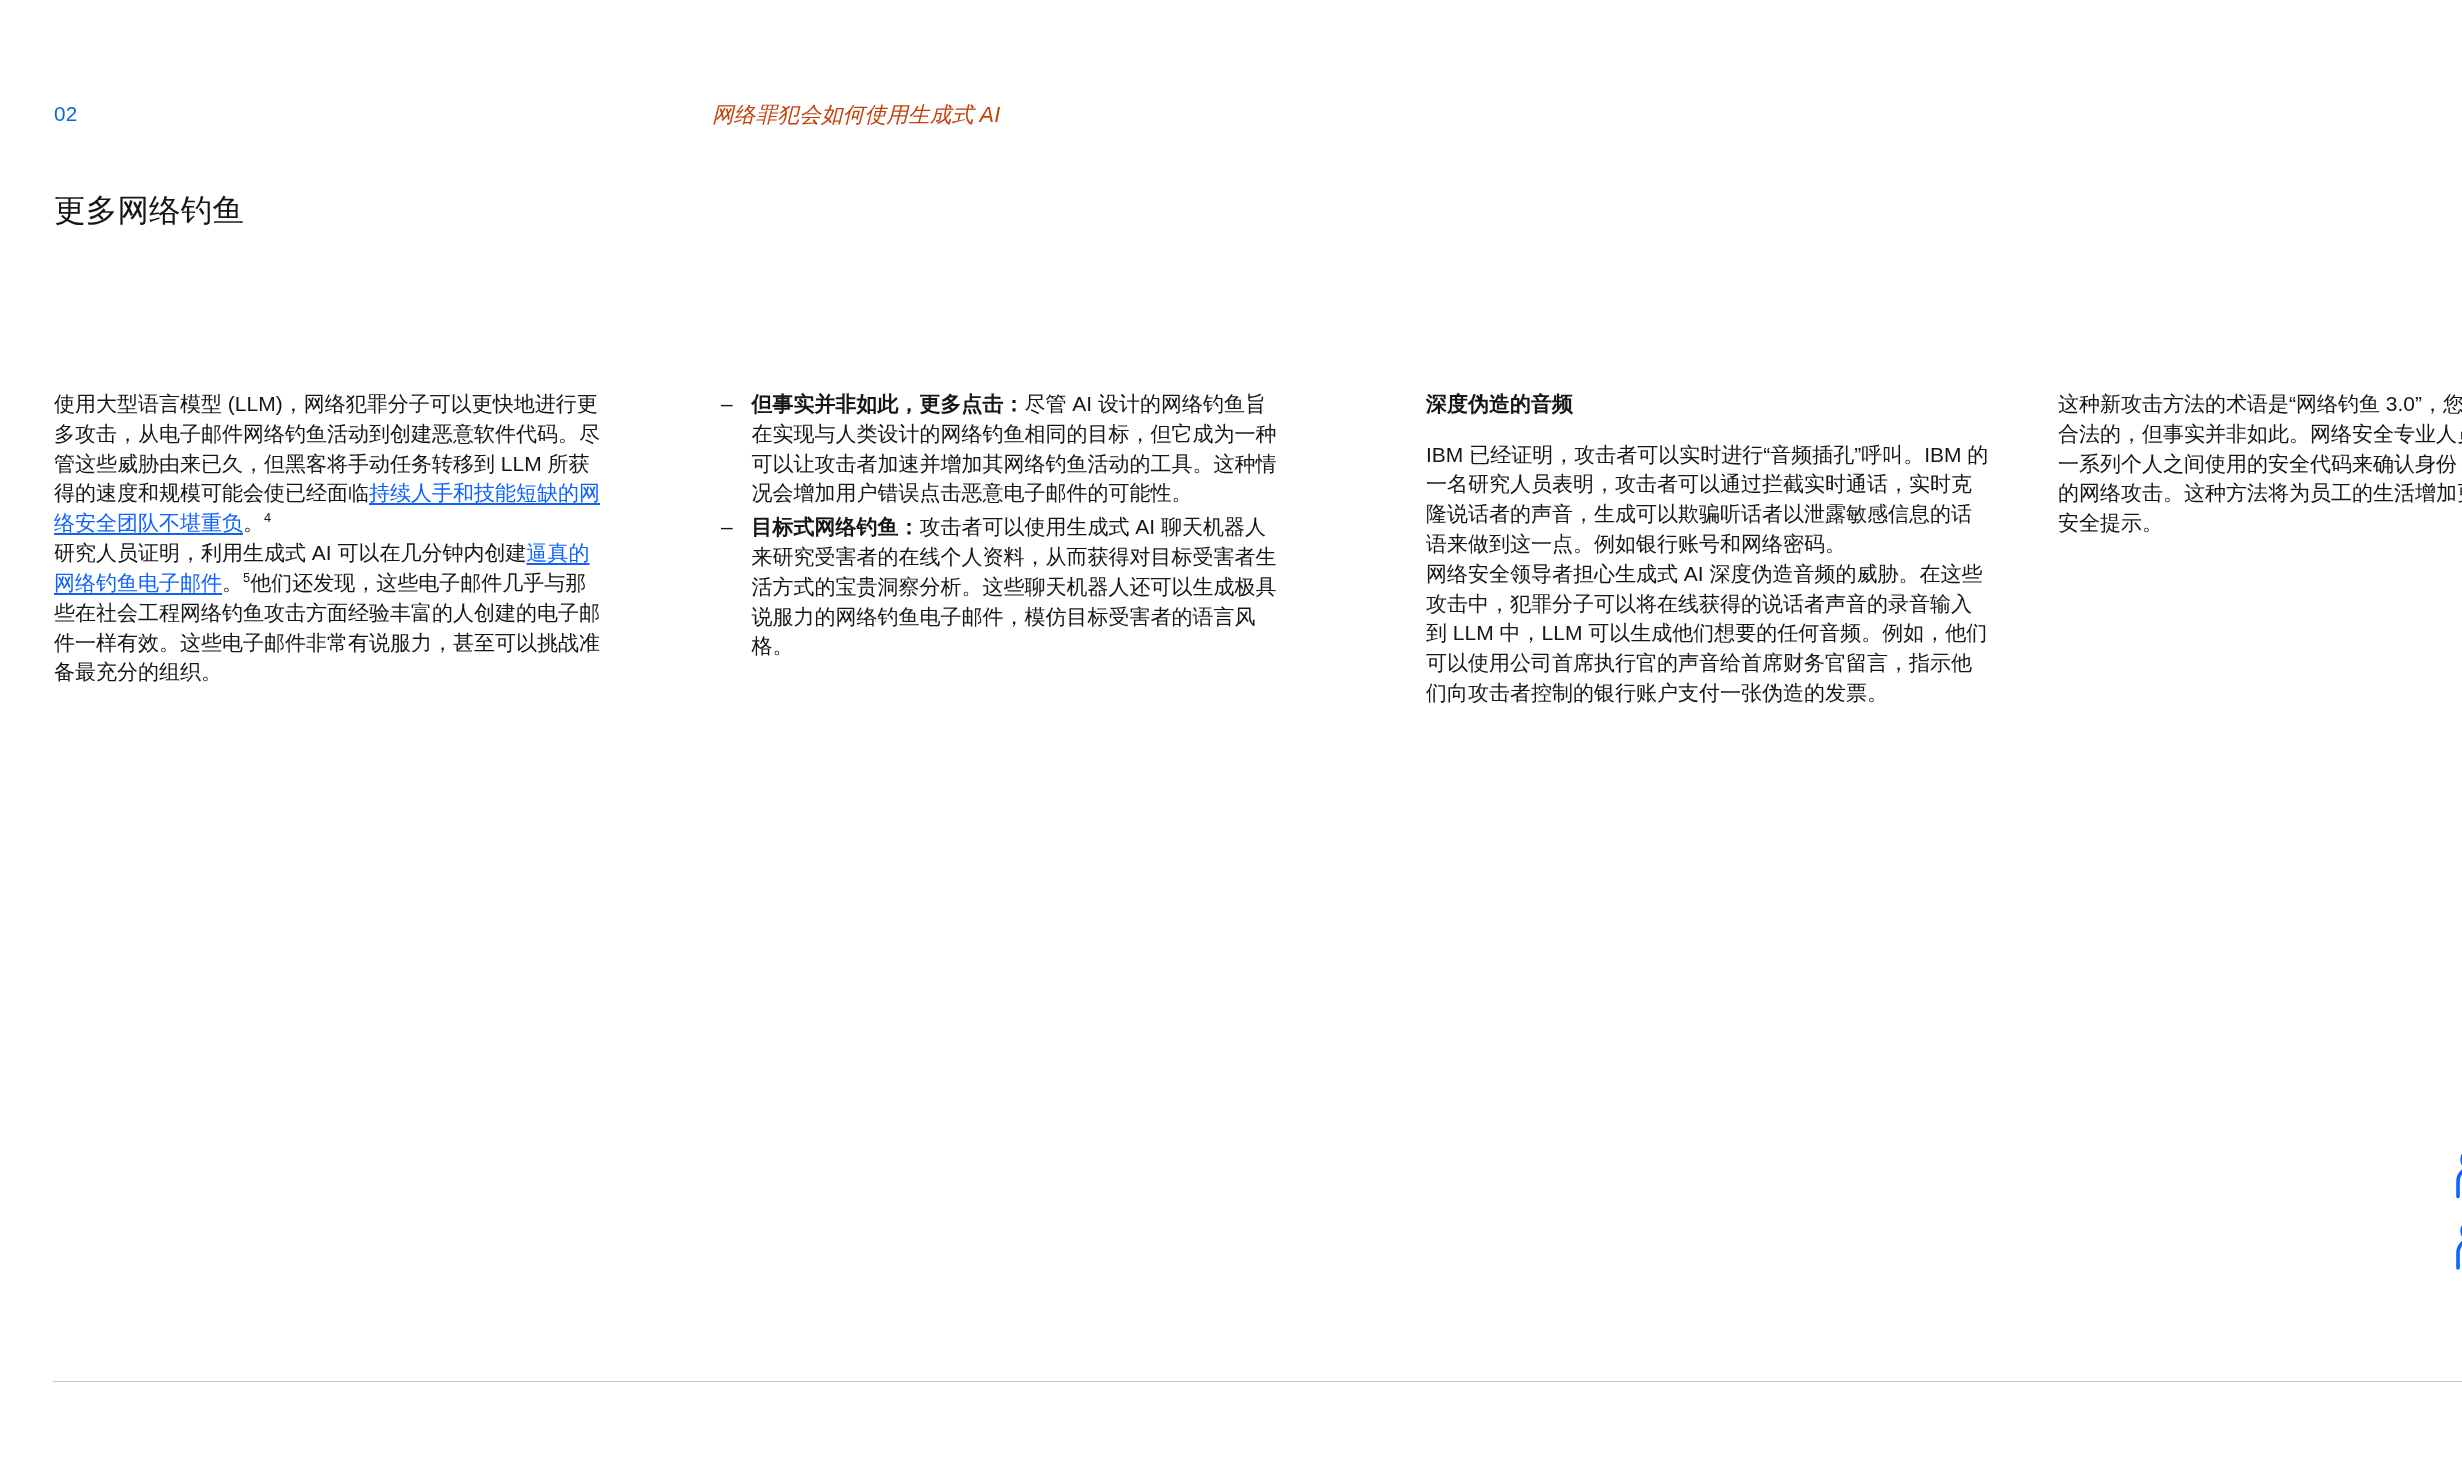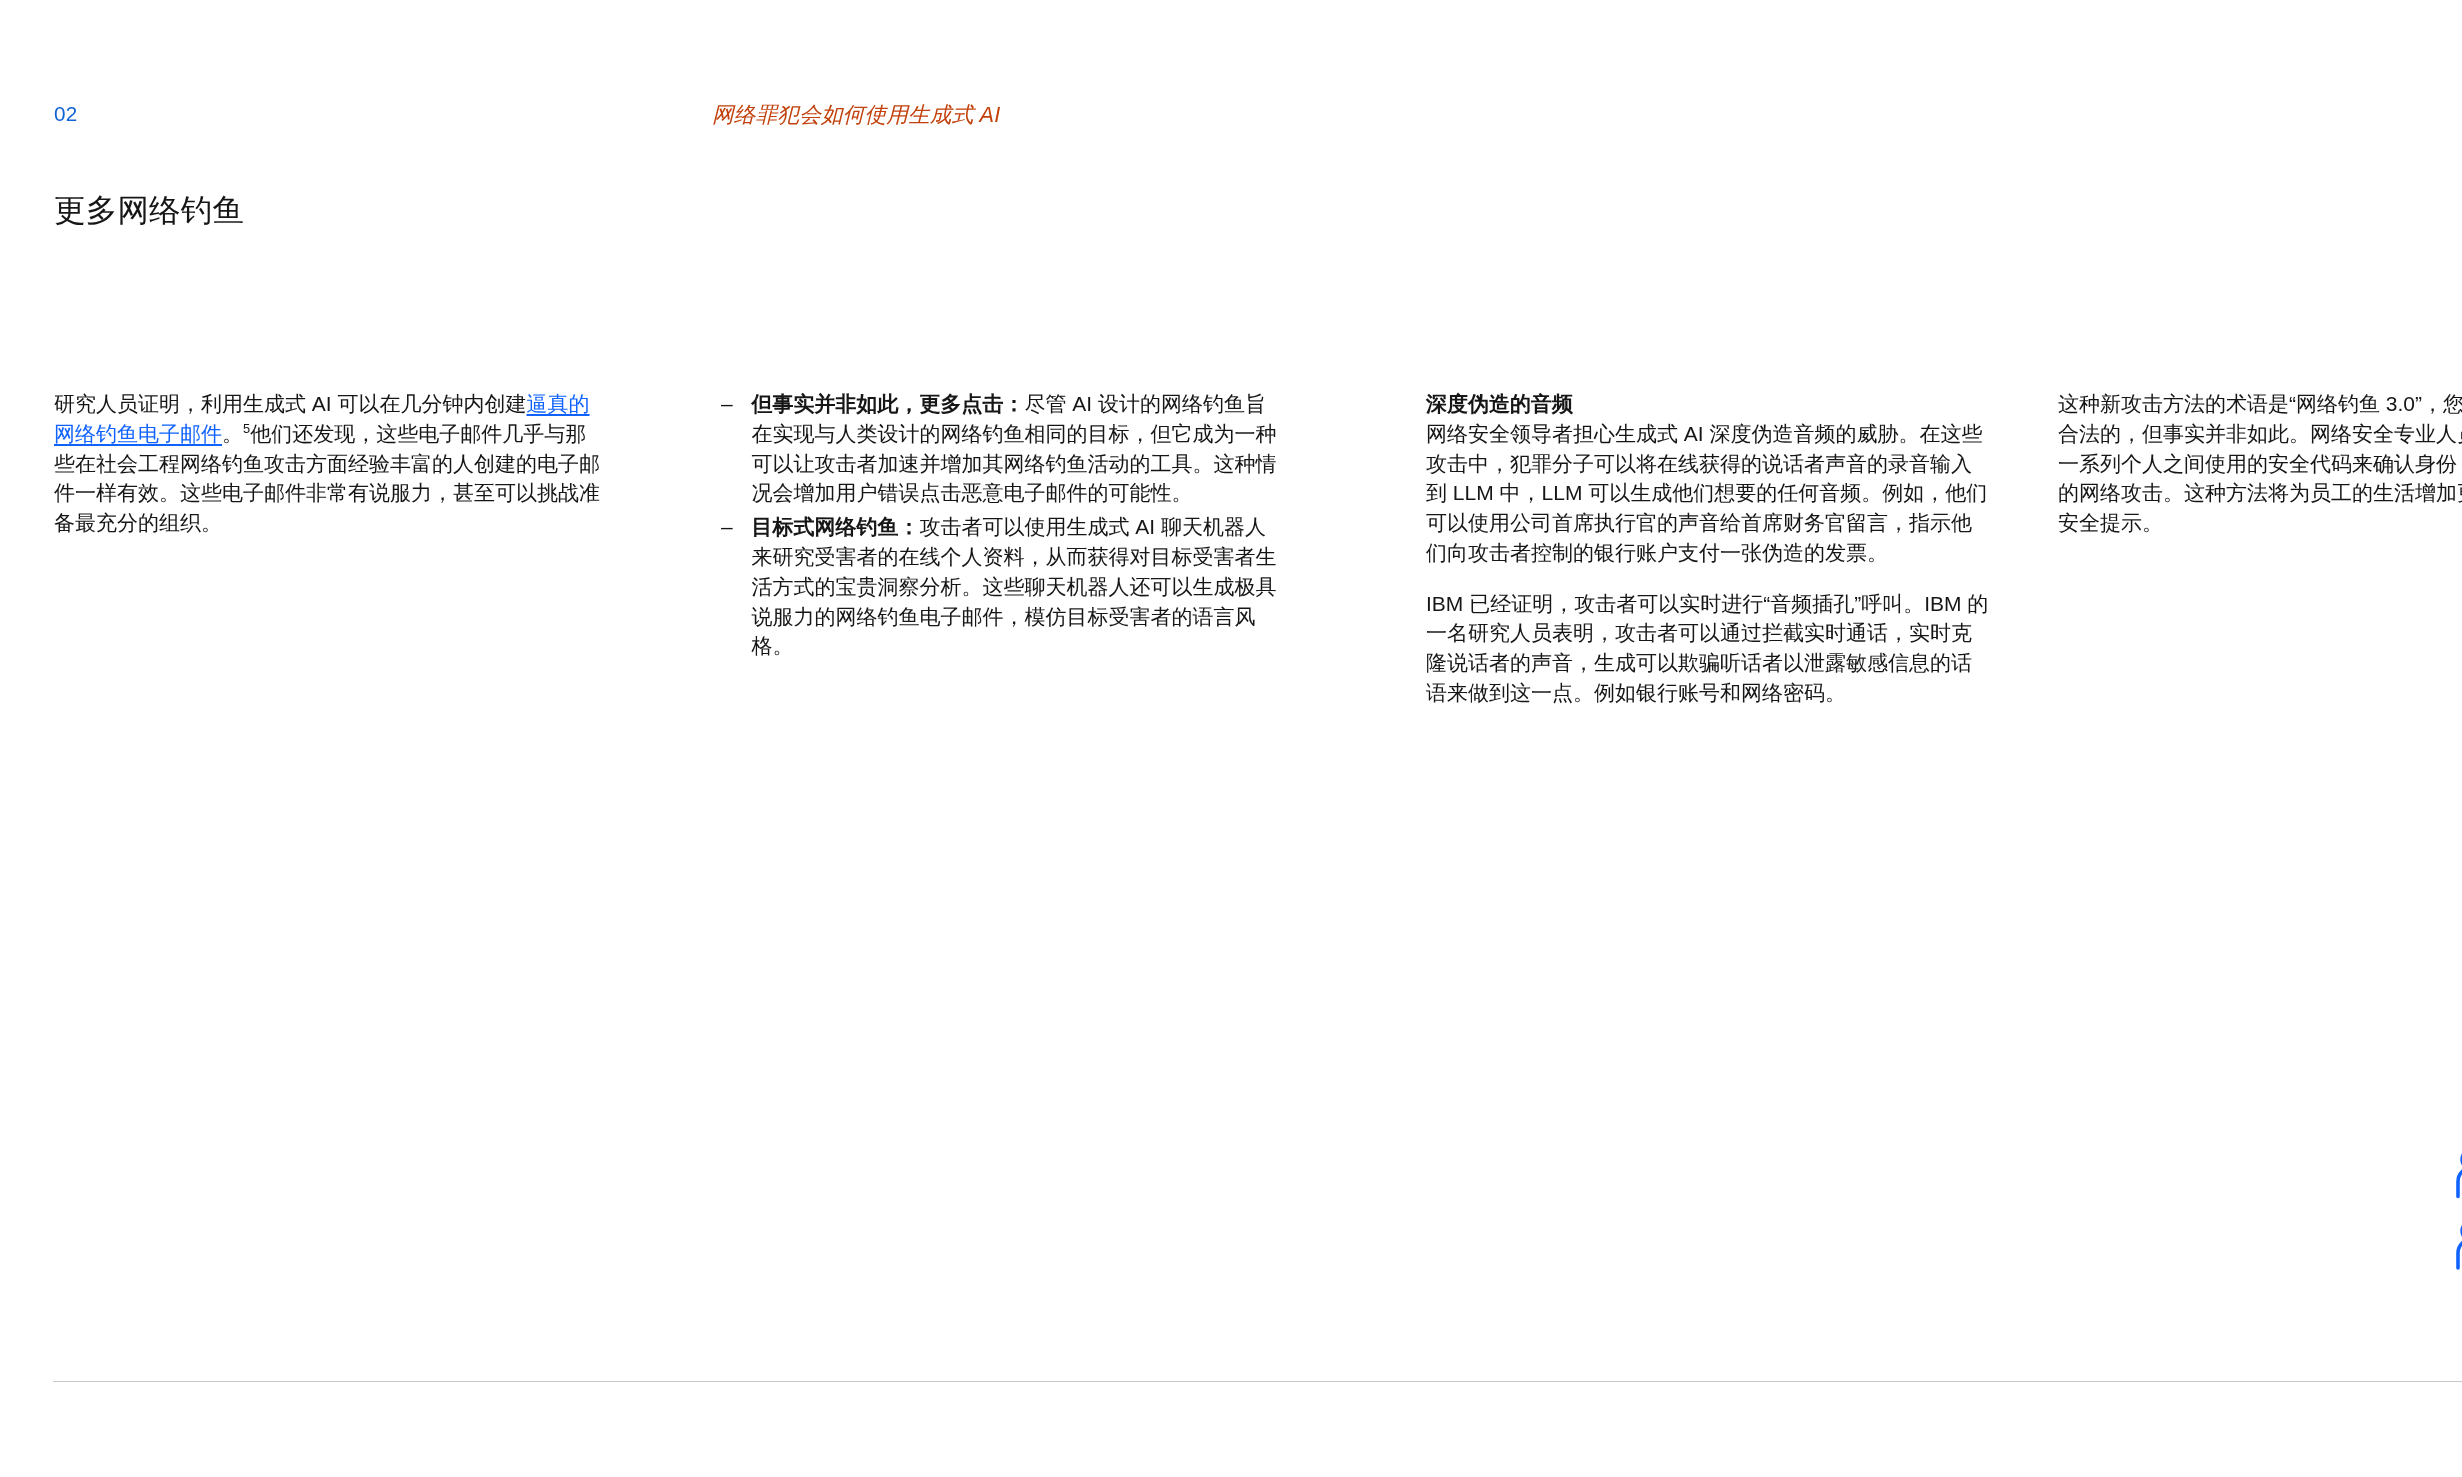--- a/index.html
+++ b/index.html
@@ -142,42 +142,43 @@
   <div class="header">
     <div class="page-num-top">02</div>
     <div class="header-title">网络罪犯会如何使用生成式 AI</div>
   </div>
 
   <div class="section-title">更多网络钓鱼</div>
 
   <div class="columns">
 
     <div class="col col1">
+      <p class="body"><span>使用大型语言模型 (LLM)，网络犯罪分子可以更快地进行更多攻击，从电子邮件网络钓鱼活动到创建恶意软件代码。尽管这些威胁由来已久，但黑客将手动任务转移到 LLM 所获得的速度和规模可能会使已经面临</span><a class="link" href="#">持续人手和技能短缺的网络安全团队不堪重负</a><span>。</span><sup class="fn">4</sup></p>
 
 
       <p class="body"><span>研究人员证明，利用生成式 AI 可以在几分钟内创建</span><a class="link" href="#">逼真的网络钓鱼电子邮件</a><span>。</span><sup class="fn">5</sup><span>他们还发现，这些电子邮件几乎与那些在社会工程网络钓鱼攻击方面经验丰富的人创建的电子邮件一样有效。这些电子邮件非常有说服力，甚至可以挑战准备最充分的组织。</span></p>
     </div>
 
     <div class="col col2">
       <ul class="dash-list">
         <li class="dash-item">
           <span class="dash">–</span>
           <b>但事实并非如此，更多点击：</b><span>尽管 AI 设计的网络钓鱼旨在实现与人类设计的网络钓鱼相同的目标，但它成为一种可以让攻击者加速并增加其网络钓鱼活动的工具。这种情况会增加用户错误点击恶意电子邮件的可能性。</span>
         </li>
         <li class="dash-item">
           <span class="dash">–</span>
           <b>目标式网络钓鱼：</b><span>攻击者可以使用生成式 AI 聊天机器人来研究受害者的在线个人资料，从而获得对目标受害者生活方式的宝贵洞察分析。这些聊天机器人还可以生成极具说服力的网络钓鱼电子邮件，模仿目标受害者的语言风格。</span>
         </li>
       </ul>
     </div>
 
     <div class="col col3">
       <p class="sub-head sub-head-tight">深度伪造的音频</p>
+      <p class="body spaced">IBM 已经证明，攻击者可以实时进行“音频插孔”呼叫。IBM 的一名研究人员表明，攻击者可以通过拦截实时通话，实时克隆说话者的声音，生成可以欺骗听话者以泄露敏感信息的话语来做到这一点。例如银行账号和网络密码。</p>
       <p class="body">网络安全领导者担心生成式 AI 深度伪造音频的威胁。在这些攻击中，犯罪分子可以将在线获得的说话者声音的录音输入到 LLM 中，LLM 可以生成他们想要的任何音频。例如，他们可以使用公司首席执行官的声音给首席财务官留言，指示他们向攻击者控制的银行账户支付一张伪造的发票。</p>
-      <p class="body spaced">IBM 已经证明，攻击者可以实时进行“音频插孔”呼叫。IBM 的一名研究人员表明，攻击者可以通过拦截实时通话，实时克隆说话者的声音，生成可以欺骗听话者以泄露敏感信息的话语来做到这一点。例如银行账号和网络密码。</p>
     </div>
 
     <div class="col col4">
       <p class="body">这种新攻击方法的术语是“网络钓鱼 3.0”，您所听到的似乎是合法的，但事实并非如此。网络安全专业人员可能需要通过一系列个人之间使用的安全代码来确认身份，打击这种形式的网络攻击。这种方法将为员工的生活增加更多层次的网络安全提示。</p>
     </div>
 
   </div>
 
   <div class="people-icon">
     <svg width="138" height="143" viewBox="0 0 100 104" fill="none" stroke="#0f62fe" stroke-width="2.6" stroke-linecap="round" stroke-linejoin="round">

